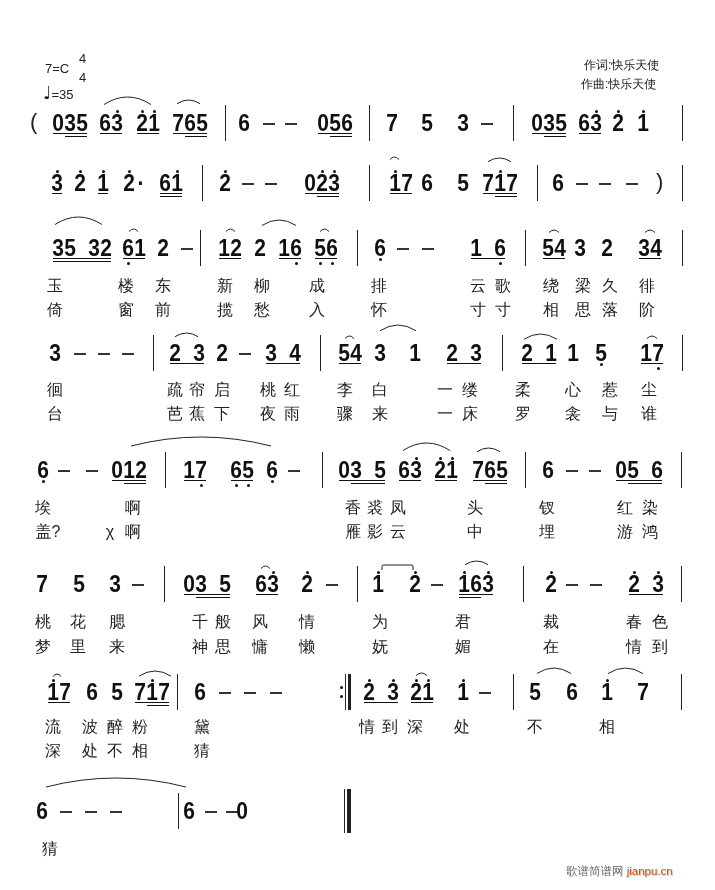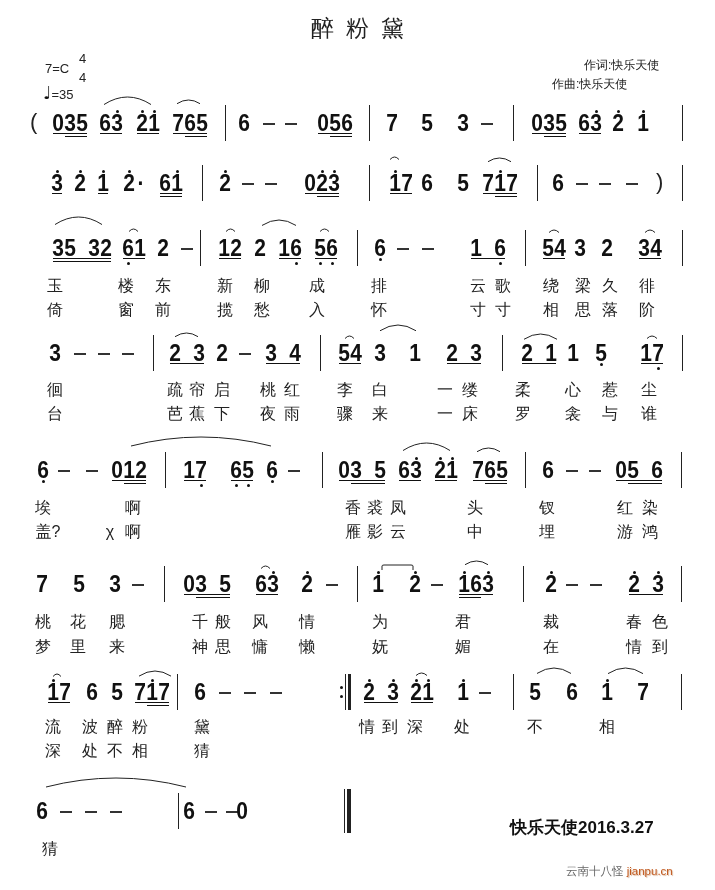--- a/index.html
+++ b/index.html
@@ -21,31 +21,30 @@
   .lyr { position:absolute; transform:translate(-50%,-50%); font-size:16px; color:#222; white-space:nowrap; }
   .sig { left:510px; top:816px; font-size:17px; font-weight:bold; color:#111; }
   .wm { left:566px; top:864px; font-size:11.5px; color:#666; }
   .wm-url { color:#c0561b; text-shadow:1px 1px 1px #d9b79c; }
   svg#arcs { position:absolute; left:0; top:0; width:715px; height:890px; pointer-events:none; }
 </style>
 </head>
 <body>
 
 <div id="page">
-  <div class="abs title">醉粉黛</div>
 
   <div class="abs small" style="left:45px;top:61px;">7=C</div>
   <div class="abs small" style="left:79px;top:51px;">4</div>
   <div class="abs small" style="left:79px;top:70px;">4</div>
   <div class="abs" style="left:43px;top:82px;">
     <span style="font-family:'DejaVu Sans',sans-serif;font-size:18px;">♩</span><span class="small">=35</span>
   </div>
 
   <div class="abs credits" style="left:584px;top:57px;">作词:快乐天使</div>
-  <div class="abs credits" style="left:552px;top:76px;">作曲:快乐天使</div>
+  <div class="abs credits" style="left:581px;top:76px;">作曲:快乐天使</div>
 
   <div id="score">
       <div class="paren" style="left: 30px; top: 109px;">(</div>
       <div class="grp" style="left: 52px; top: 110px; width: 36px;">
         <span class="ch" style="left: 0px;">0</span>
         <span class="ch" style="left: 12px;">3</span>
         <span class="ch" style="left: 24px;">5</span>
         <div class="ul" style="left: 1px; top: 23px; width: 34px;"></div>
         <div class="ul" style="left: 13px; top: 26px; width: 22px;"></div>
       </div>
@@ -690,18 +689,17 @@
       <path d="M382,570 L382,566 Q382,565 384,565 L411,565 Q413,565 413,566 L413,570" fill="none" stroke="#222" stroke-width="1"></path>
       <path d="M465,564.68 Q476.5,557.32 488,564.68" fill="none" stroke="#222" stroke-width="1"></path>
       <path d="M53,676.5 Q57,671.5 61,676.5" fill="none" stroke="#222" stroke-width="1"></path>
       <path d="M139,676.12 Q155,665.88 171,676.12" fill="none" stroke="#222" stroke-width="1"></path>
       <path d="M416,675.5 Q421.5,670.5 427,675.5" fill="none" stroke="#222" stroke-width="1"></path>
       <path d="M537,673.44 Q554,662.56 571,673.44" fill="none" stroke="#222" stroke-width="1"></path>
       <path d="M608,673.6 Q625.5,662.4 643,673.6" fill="none" stroke="#222" stroke-width="1"></path>
       <path d="M46,787 Q116,769 186,787" fill="none" stroke="#222" stroke-width="1"></path>
     </svg>
 
-  <div class="abs sig">快乐天使2016.3.27</div>
   <div class="abs wm">
-    <span>云南十八怪</span>
+    <span>歌谱简谱网</span>
     <span class="wm-url">jianpu.cn</span>
   </div>
 </div>
 
 </body></html>

